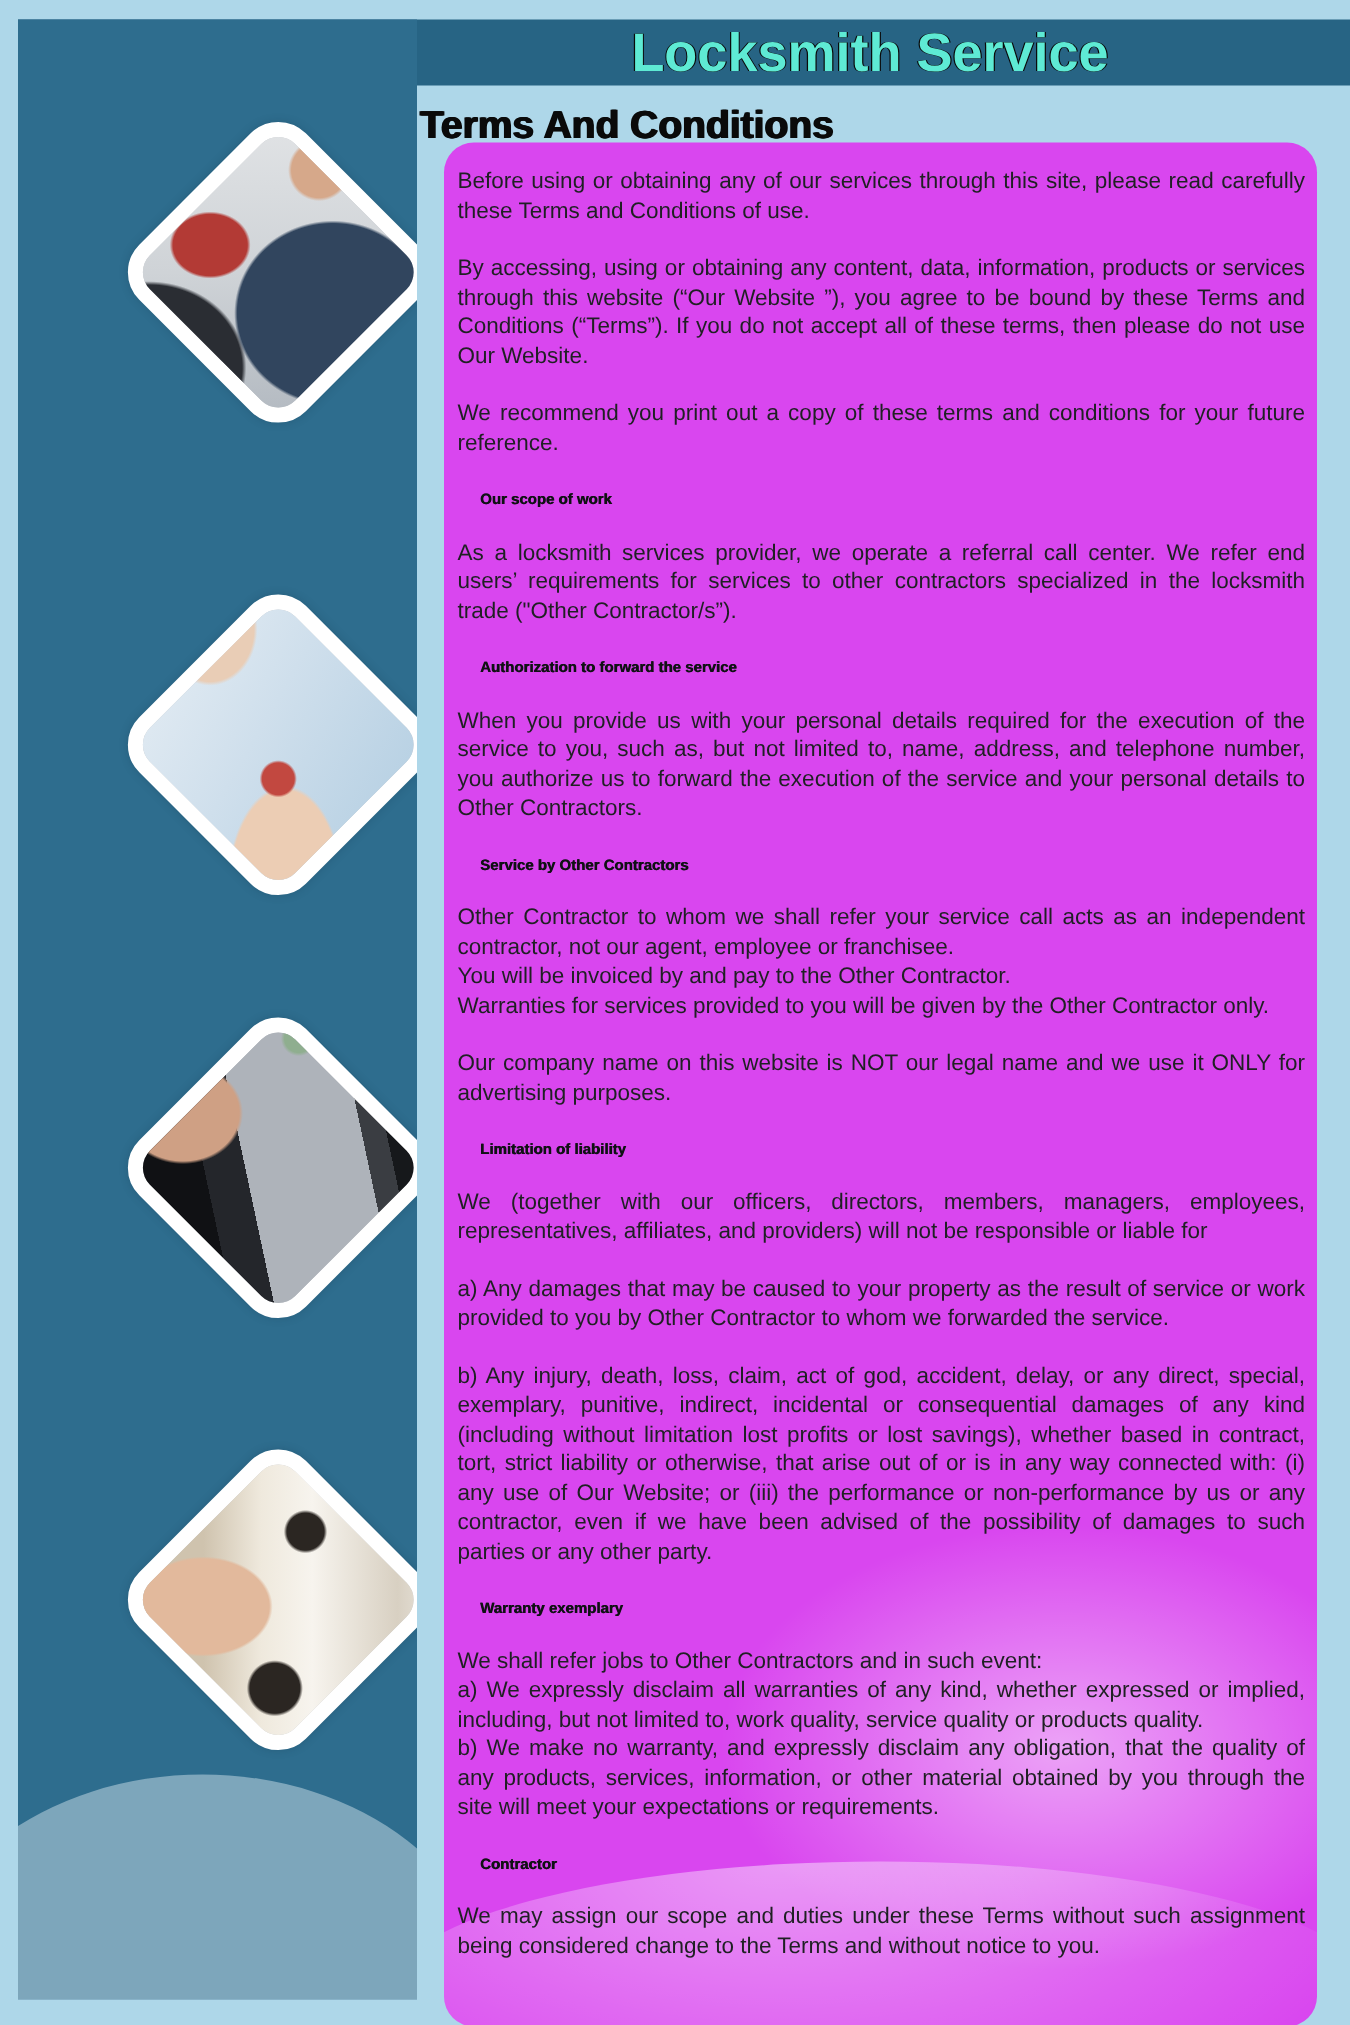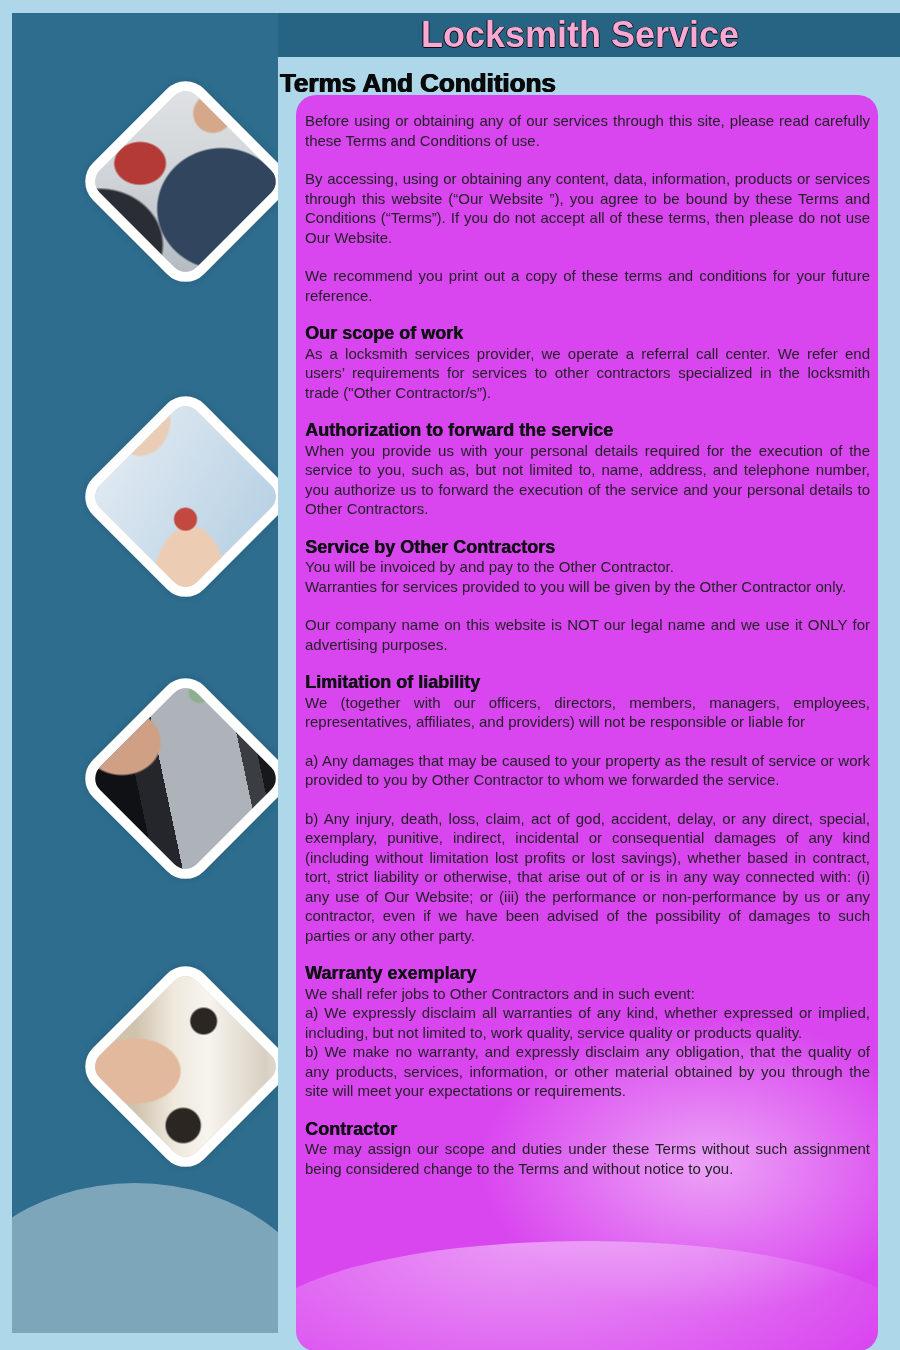--- a/index.html
+++ b/index.html
@@ -5,21 +5,21 @@
   html,body{margin:0;padding:0;}
   .page{
     position:relative;width:900px;height:1350px;overflow:hidden;
     background:#aed7e9;
     font-family:"Liberation Sans",sans-serif;
   }
   
   .top-band{position:absolute;left:12px;top:13px;right:0;height:44px;background:#276484;}
   .main-title{
     position:absolute;left:268px;right:20px;top:0;height:44px;line-height:44px;
-    text-align:center;font-size:36px;font-weight:bold;color:#f9a8d4;
+    text-align:center;font-size:36px;font-weight:bold;color:#5eead4;
     letter-spacing:0px;
     text-shadow:0.8px 0 #0a0a0a,-0.8px 0 #0a0a0a,0 0.5px #0a0a0a;
   }
   .subtitle{
     position:absolute;left:280px;right:24px;top:68px;text-align:left;
     font-size:26px;font-weight:bold;color:#0a0a0a;
     text-shadow:0.6px 0 #0a0a0a,-0.6px 0 #0a0a0a;
   }
   
   .sidebar{
@@ -80,21 +80,21 @@
     content:'';position:absolute;left:-40px;right:-40px;bottom:-70px;height:180px;
     background:radial-gradient(ellipse at 40% 0%, rgba(255,255,255,.45), rgba(255,255,255,0) 75%);
     border-radius:50%;
   }
   .terms{
     position:absolute;left:9px;right:8px;top:16px;bottom:10px;z-index:2;
     font-size:15px;line-height:19.5px;color:#1f2023;
   }
   .para{margin:0 0 19px 0;}
   .sec-h{
-    margin:0;font-size:18px;line-height:19.5px;font-weight:bold;color:#101114;
+    margin:15px;font-size:10px;line-height:19.5px;font-weight:bold;color:#101114;
     text-shadow:0.4px 0 #101114;
   }
   .ln{text-align:justify;}
   .sec-h .ln{text-align:left;}
 </style>
 </head>
 <body>
 
 <div class="page">
 
@@ -139,20 +139,21 @@
         <h3 class="sec-h">
           <div class="ln">Authorization to forward the service</div>
         </h3>
         <div class="para">
           <div class="ln">When you provide us with your personal details required for the execution of the service to you, such as, but not limited to, name, address, and telephone number, you authorize us to forward the execution of the service and your personal details to Other Contractors.</div>
         </div>
         <h3 class="sec-h">
           <div class="ln">Service by Other Contractors</div>
         </h3>
         <div class="para">
+          <div class="ln">Other Contractor to whom we shall refer your service call acts as an independent contractor, not our agent, employee or franchisee.</div>
           <div class="ln">You will be invoiced by and pay to the Other Contractor.</div>
           <div class="ln">Warranties for services provided to you will be given by the Other Contractor only.</div>
         </div>
         <div class="para">
           <div class="ln">Our company name on this website is NOT our legal name and we use it ONLY for advertising purposes.</div>
         </div>
         <h3 class="sec-h">
           <div class="ln">Limitation of liability</div>
         </h3>
         <div class="para">

